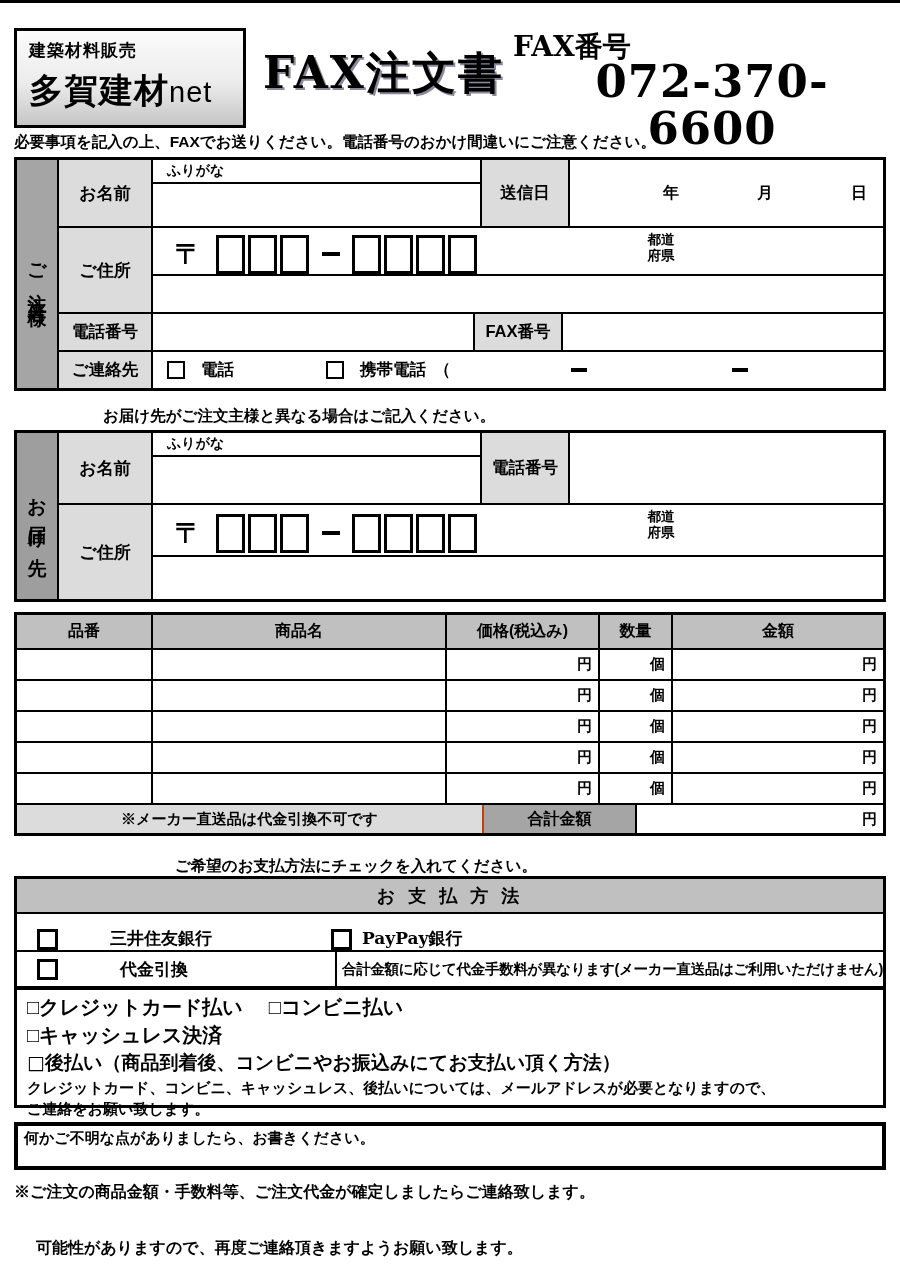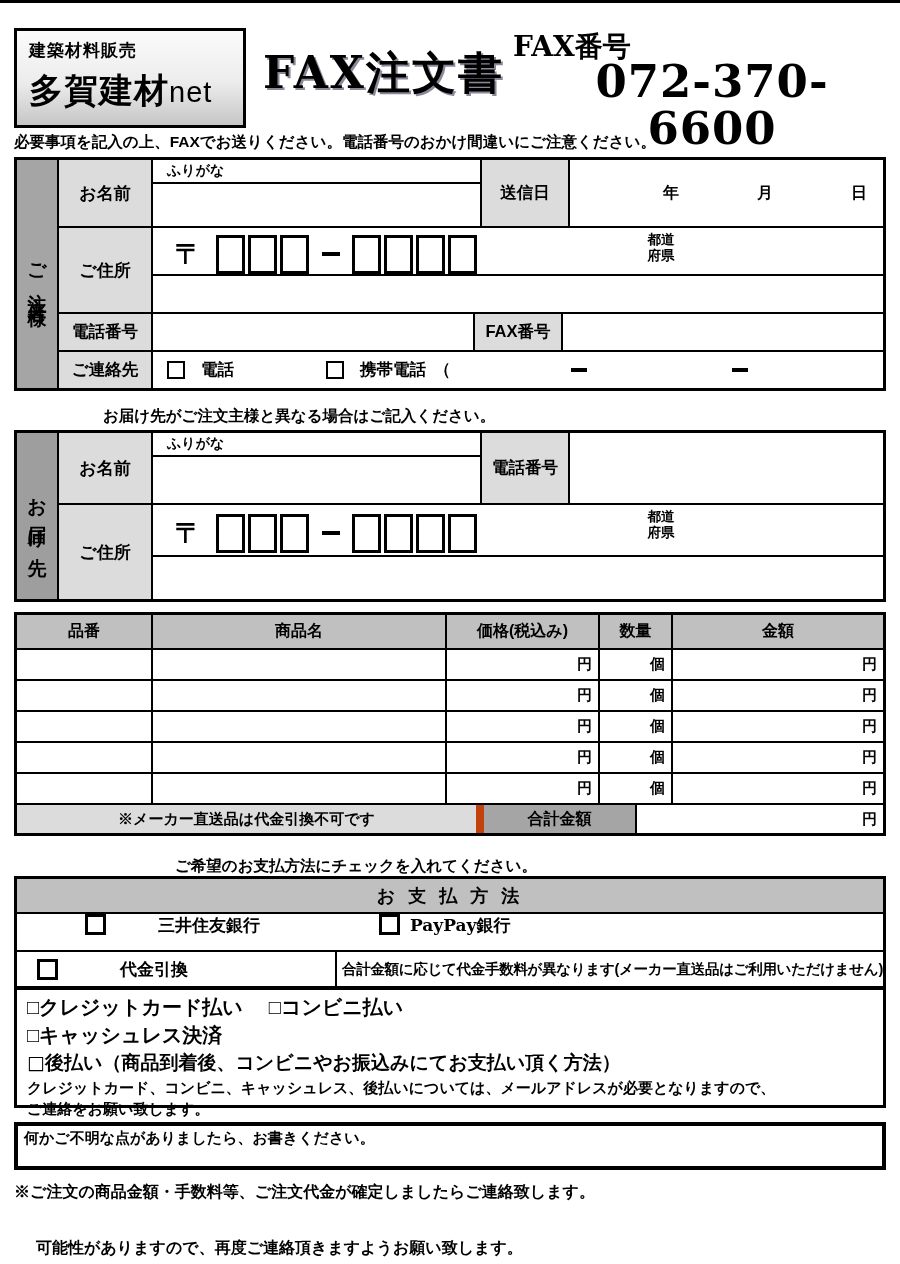--- a/index.html
+++ b/index.html
@@ -66,34 +66,34 @@
   
   .ptable { left:14px; top:612px; width:872px; border:3px solid #000; display:flex; flex-direction:column; }
   .phead { display:flex; background:#c0c0c0; height:33px; }
   .phead > div { display:flex; align-items:center; justify-content:center; font-size:16px; font-weight:bold; }
   .pcol1 { width:136px; } .pcol2 { width:294px; } .pcol3 { width:153px; } .pcol4 { width:73px; } .pcol5 { flex:1;text-align:center; }
   .br { border-right:2px solid #000; }
   .prow { display:flex; height:31px; border-top:2px solid #000; }
   .prow > div { display:flex; align-items:center; justify-content:flex-end; padding-right:6px;
     font-size:15px; font-weight:bold; }
   .pfoot { display:flex; height:30px; border-top:2px solid #000; }
-  .pfoot-note { width:467px; background:#dcdcdc; border-right:8px solid #c2410c;
+  .pfoot-note { width:467px; background:#dcdcdc; border-right:2px solid #c2410c;
     display:flex; align-items:center; justify-content:center; font-size:15px; font-weight:bold; }
   .pfoot-total { width:153px; background:#a5a5a5; border-right:2px solid #000;
     display:flex; align-items:center; justify-content:center; font-size:16px; font-weight:bold; }
   .pfoot-amt { flex:1; display:flex; align-items:center; justify-content:flex-end;
     padding-right:6px; font-size:15px; font-weight:bold; }
 
   
   .pay-instr { left:175px; top:856px; font-size:15.5px; font-weight:bold; }
   .paytable { left:14px; top:876px; width:872px; border:3px solid #000; display:flex; flex-direction:column; }
   .payhead { height:33px; background:#c0c0c0; display:flex; align-items:center; justify-content:center;
     font-size:18px; font-weight:bold; letter-spacing:4px; }
   .payrow1 { display:flex; height:38px; border-top:2px solid #000; align-items:center; }
-  .paygrp { display:flex; align-items:flex-start; height:100%;padding-left:48px; }
+  .paygrp { display:flex; align-items:flex-end; height:100%; }
   .paygrp .lbl { font-size:17px; font-weight:bold; }
   .payrow2 { display:flex; height:37px; border-top:2px solid #000; }
   .cod-cell { width:320px; border-right:2px solid #000; display:flex; align-items:center; }
   .cod-note { flex:1; display:flex; align-items:center; padding-left:5px;
     font-size:14.5px; font-weight:bold; letter-spacing:-0.3px; }
 
   
   .creditbox { left:14px; top:986px; width:872px; height:122px; border:3px solid #000; padding:5px 10px 0 10px; }
   .cline { font-size:20px; font-weight:bold; line-height:1.38; }
   .cline .gap { display:inline-block; width:26px; }

